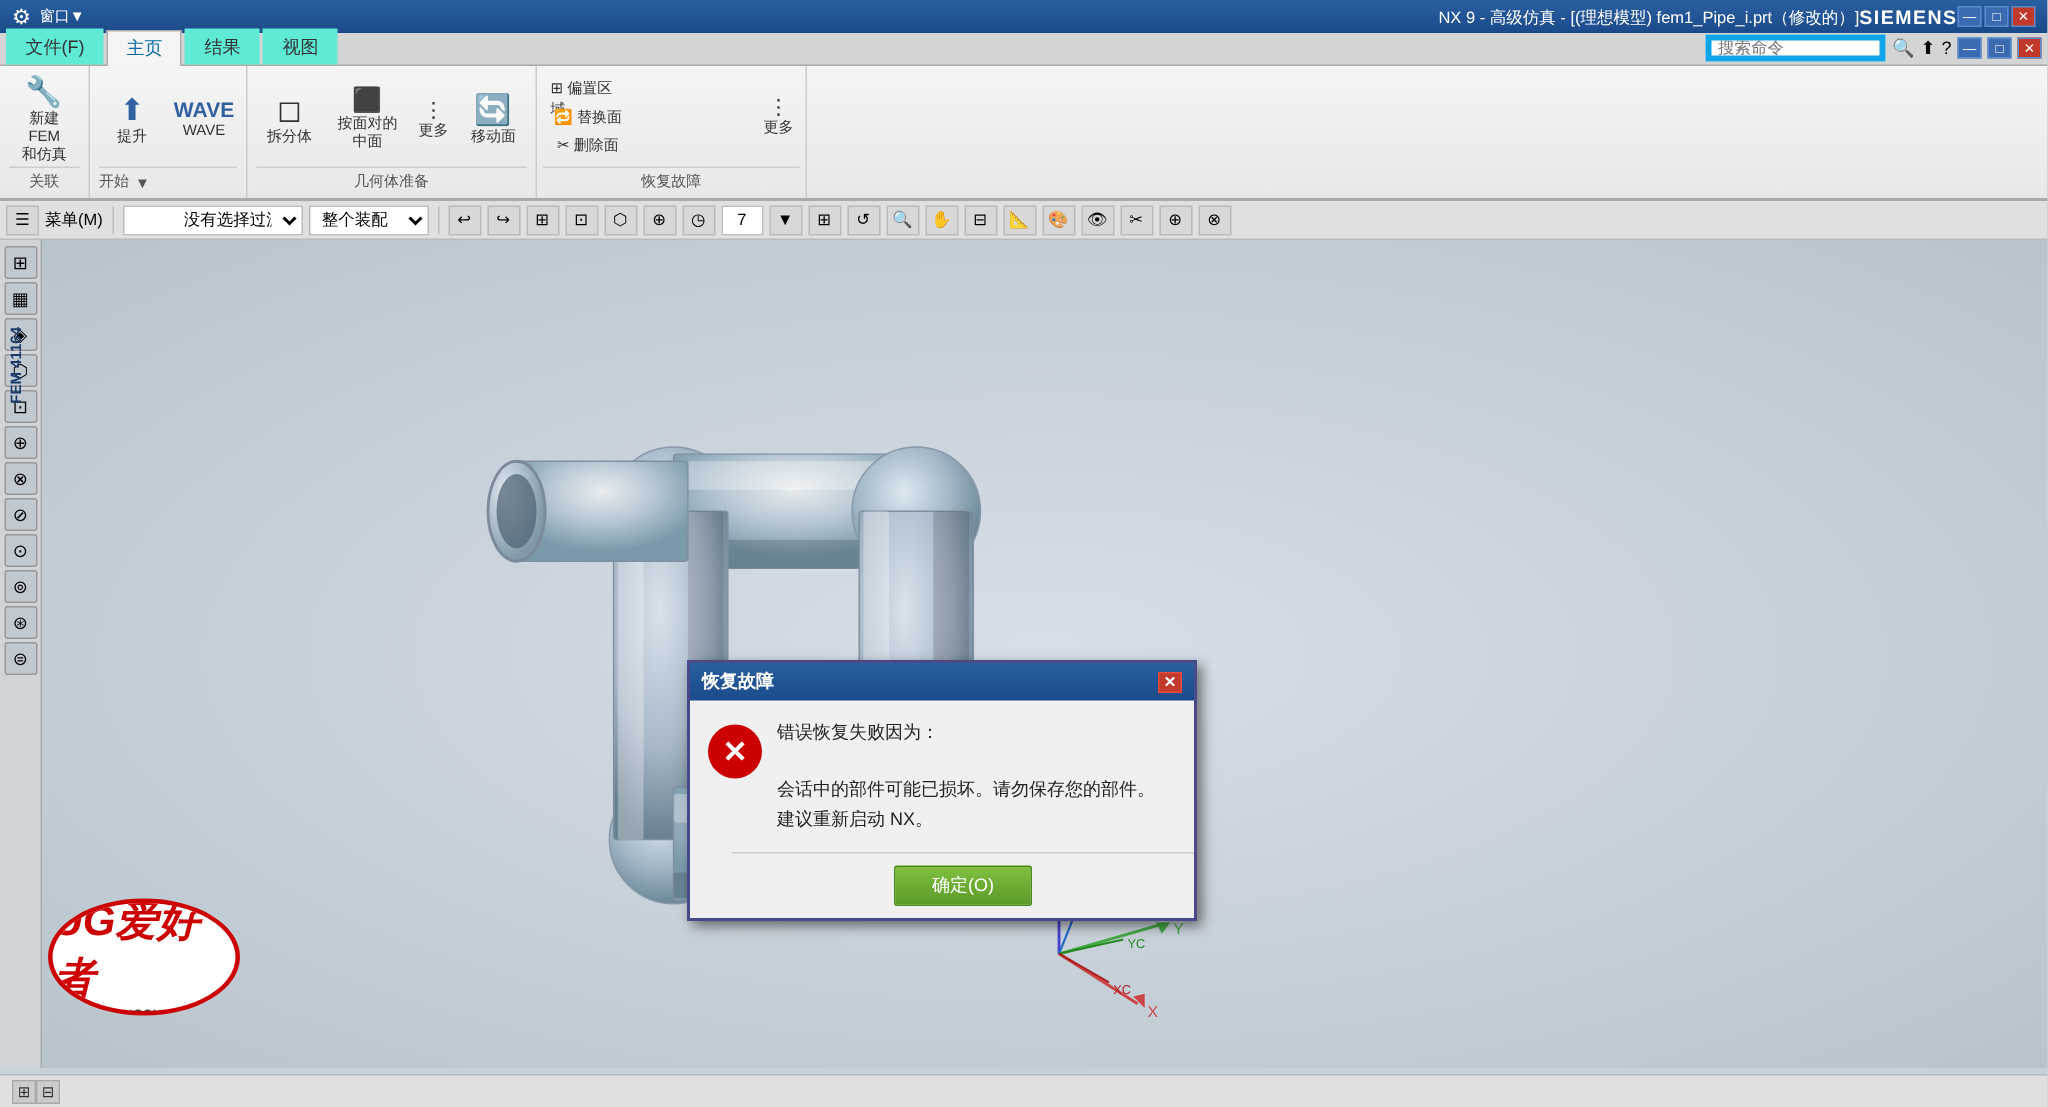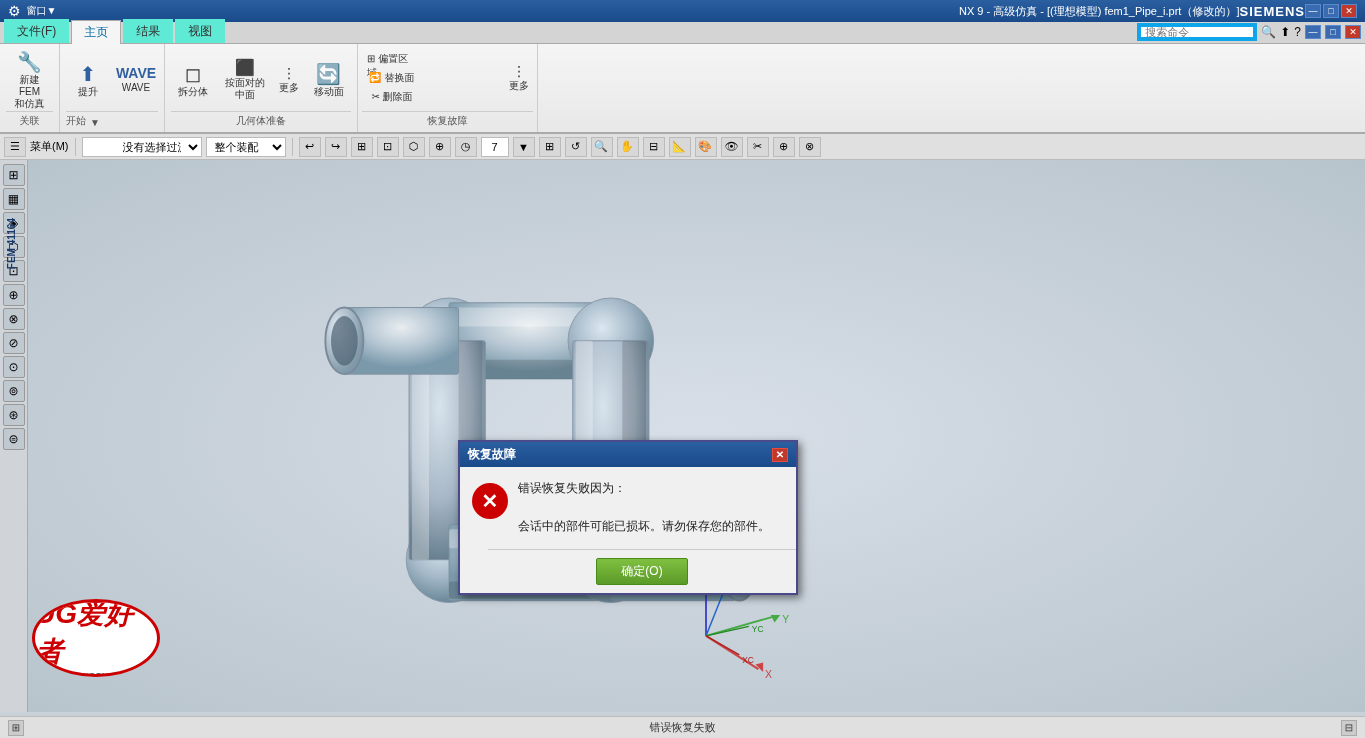--- a/index.html
+++ b/index.html
@@ -420,28 +420,28 @@
         <div id="dialog-close">✕</div>
       </div>
       <div id="dialog-content">
         <div style="width:36px; height:36px; background:#cc0000; border-radius:50%; display:flex; align-items:center; justify-content:center; color:white; font-size:20px; font-weight:bold; flex-shrink:0; margin-top:4px;">
           ✕
         </div>
         <div id="dialog-message">
           <div>错误恢复失败因为：</div>
           <br>
           <div>会话中的部件可能已损坏。请勿保存您的部件。</div>
+          <div>建议重新启动 NX。</div>
         </div>
       </div>
       <div id="dialog-footer">
         <button id="ok-btn">确定(O)</button>
       </div>
     </div>
 
   </div>
 </div>
 
 <div id="statusbar" style="height:22px; background:#e0e0e0; border-top:1px solid #bbb;
             display:flex; align-items:center; padding:0 8px; position:absolute; bottom:0; left:0; right:0;">
   <div class="status-icon">⊞</div>
-  <div id="statusbar-text" style="flex:1; text-align:center; font-size:11px; color:#333;">错误恢复失败</div>
   <div class="status-icon">⊟</div>
 </div>
 
 </body></html>

